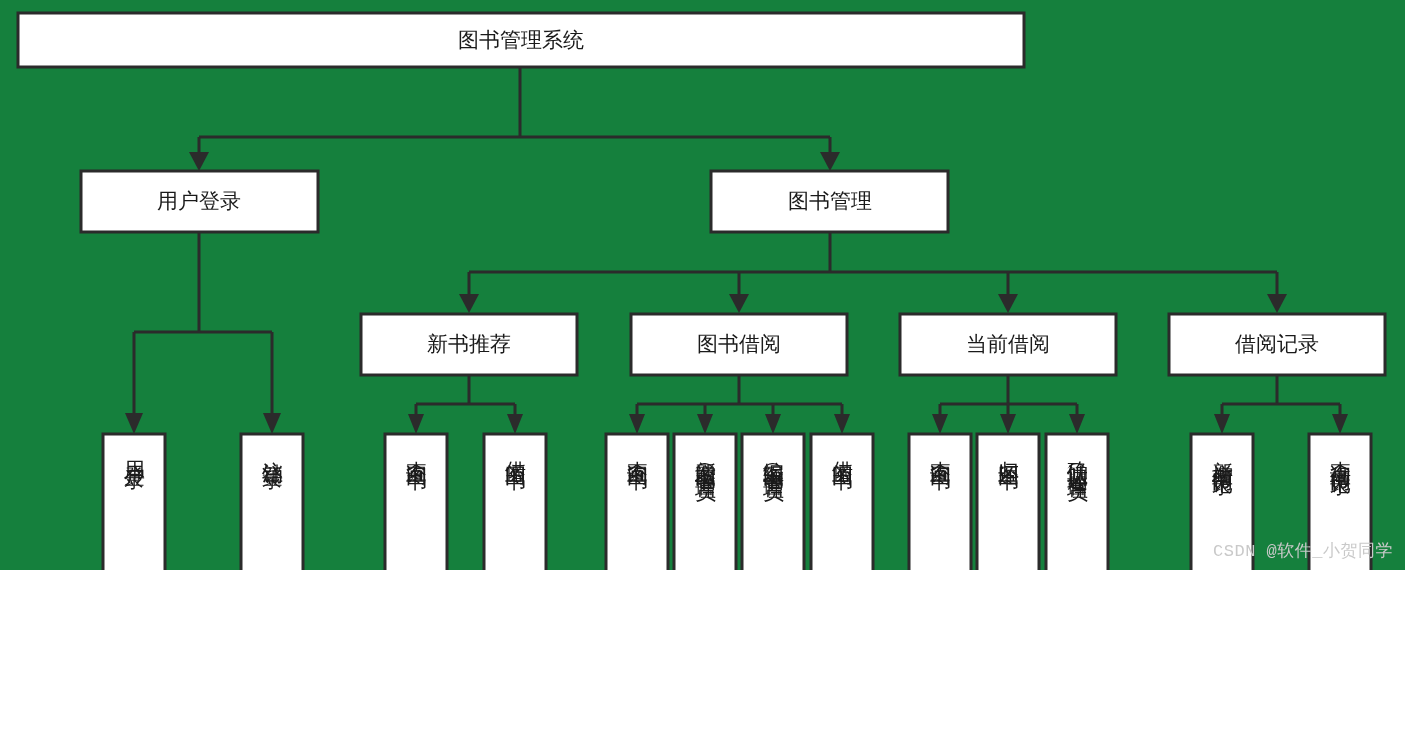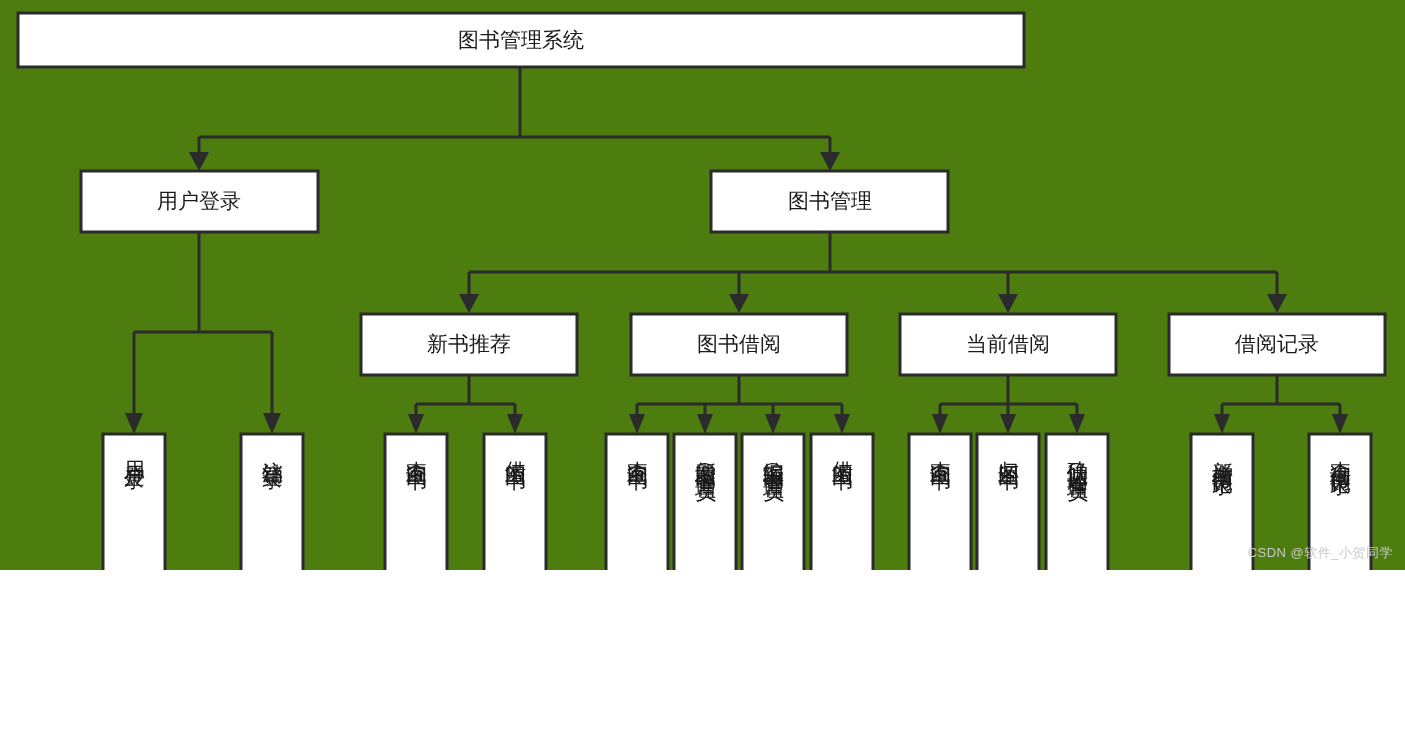--- a/index.html
+++ b/index.html
@@ -4,21 +4,21 @@
 <style>
   html, body {
     margin: 0;
     padding: 0;
     background: #ffffff;
   }
   #page {
     position: relative;
     width: 1405px;
     height: 570px;
-    background: #4d7c0f;
+    background: #15803d;
     overflow: hidden;
     font-family: "DejaVu Sans", "Liberation Sans", sans-serif;
   }
   svg#diagram {
     position: absolute;
     left: 0;
     top: 0;
     width: 1405px;
     height: 747px;
     display: block;
@@ -61,22 +61,22 @@
     line-height: 1;
     letter-spacing: 3px;
     color: #1a1a1a;
     white-space: nowrap;
     padding-top: 10px;
   }
   .watermark {
     position: absolute;
     right: 12px;
     bottom: 8px;
-    font-family: Liberation Sans, sans-serif;
-    font-size: 13px;
+    font-family: Liberation Mono, monospace;
+    font-size: 17px;
     color: #c9c9c9;
     letter-spacing: 0.5px;
     white-space: nowrap;
   }
 </style>
 </head>
 <body>
 
 <div id="page">
 

